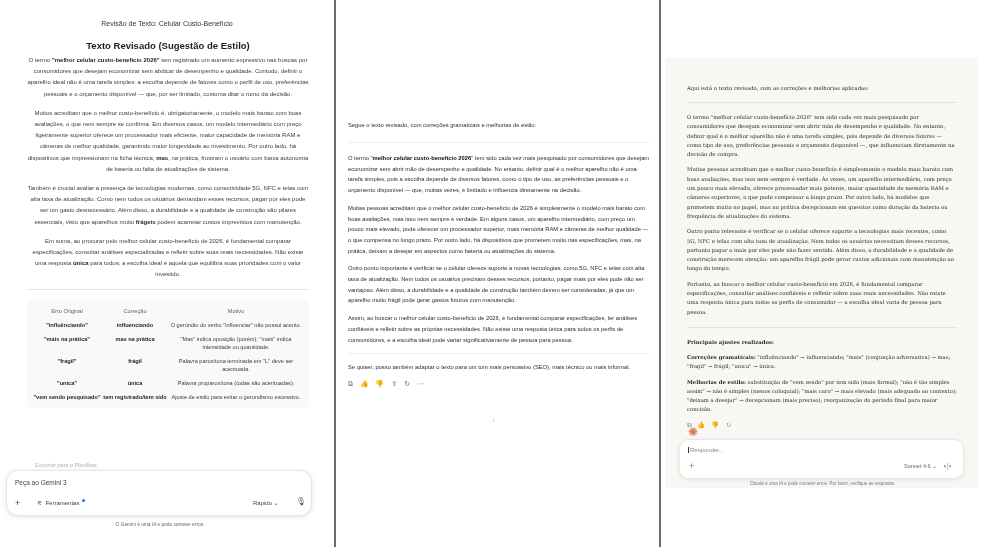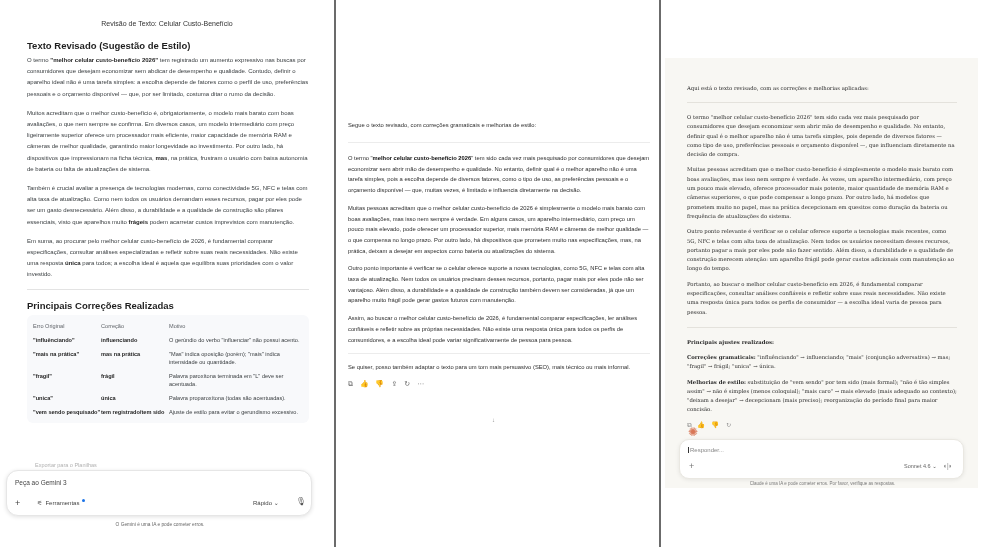--- a/index.html
+++ b/index.html
@@ -5,21 +5,21 @@
   html, body { margin:0; padding:0; }
   body { width:984px; height:547px; position:relative; background:#ffffff; overflow:hidden; font-family:"Liberation Sans", sans-serif; color:#1f1f1f; }
   .panel { position:absolute; top:0; height:547px; overflow:hidden; }
   #p1 { left:0; width:334px; background:#fff; }
   #p2 { left:336px; width:322px; background:#fff; }
   #p3 { left:661px; width:323px; background:#fff; }
   .vdiv { position:absolute; top:0; width:2px; height:547px; background:#6b6b6b; }
 
   
   .g-title { position:absolute; top:20px; left:0; width:334px; text-align:center; font-size:7px; color:#333; }
-  .g-content { position:absolute; top:40px; left:27px; width:282px; }
+  .g-content { position:absolute; top:40px; left:27px; width:282px;text-align:center; }
   .g-h2 { font-size:9.5px; font-weight:bold; margin:0 0 4px 0; color:#1f1f1f; }
   .g-p { font-size:6px; line-height:11.2px; color:#3c4043; margin:0 0 8px 0; }
   .g-p b { color:#1f1f1f; }
   .g-sep { height:1px; background:#e3e3e3; margin:8px 0 10px 0; }
   .g-table { background:#f8f9fb; border-radius:6px; padding:4px 6px; font-size:5.6px; color:#3c4043; }
   .g-row { display:flex; padding:3px 0; line-height:8px; }
   .g-row .c1 { width:68px; font-weight:bold; color:#1f1f1f; }
   .g-row .c2 { width:68px; font-weight:bold; color:#1f1f1f; }
   .g-row .c3 { flex:1; }
   .g-row.head .c1, .g-row.head .c2 { font-weight:normal; color:#5f6368; }
@@ -65,21 +65,20 @@
 
 <div class="panel" id="p1">
   <div class="g-title">Revisão de Texto: Celular Custo-Benefício</div>
   <div class="g-content">
     <div class="g-h2">Texto Revisado (Sugestão de Estilo)</div>
     <p class="g-p"><span>O termo </span><b>"melhor celular custo-benefício 2026"</b><span> tem registrado um aumento expressivo nas buscas por consumidores que desejam economizar sem abdicar de desempenho e qualidade. Contudo, definir o aparelho ideal não é uma tarefa simples: a escolha depende de fatores como o perfil de uso, preferências pessoais e o orçamento disponível — que, por ser limitado, costuma ditar o rumo da decisão.</span></p>
     <p class="g-p"><span>Muitos acreditam que o melhor custo-benefício é, obrigatoriamente, o modelo mais barato com boas avaliações, o que nem sempre se confirma. Em diversos casos, um modelo intermediário com preço ligeiramente superior oferece um processador mais eficiente, maior capacidade de memória RAM e câmeras de melhor qualidade, garantindo maior longevidade ao investimento. Por outro lado, há dispositivos que impressionam na ficha técnica, </span><b>mas</b><span>, na prática, frustram o usuário com baixa autonomia de bateria ou falta de atualizações de sistema.</span></p>
     <p class="g-p"><span>Também é crucial avaliar a presença de tecnologias modernas, como conectividade 5G, NFC e telas com alta taxa de atualização. Como nem todos os usuários demandam esses recursos, pagar por eles pode ser um gasto desnecessário. Além disso, a durabilidade e a qualidade de construção são pilares essenciais, visto que aparelhos muito </span><b>frágeis</b><span> podem acarretar custos imprevistos com manutenção.</span></p>
     <p class="g-p"><span>Em suma, ao procurar pelo melhor celular custo-benefício de 2026, é fundamental comparar especificações, consultar análises especializadas e refletir sobre suas reais necessidades. Não existe uma resposta </span><b>única</b><span> para todos; a escolha ideal é aquela que equilibra suas prioridades com o valor investido.</span></p>
     <div class="g-sep"></div>
-    <div class="g-h2">Principais Correções Realizadas</div>
     <div class="g-table">
       <div class="g-row head">
         <div class="c1">Erro Original</div>
         <div class="c2">Correção</div>
         <div class="c3">Motivo</div>
       </div>
       <div class="g-row">
         <div class="c1">"influênciando"</div>
         <div class="c2">influenciando</div>
         <div class="c3">O gerúndio do verbo "influenciar" não possui acento.</div>

